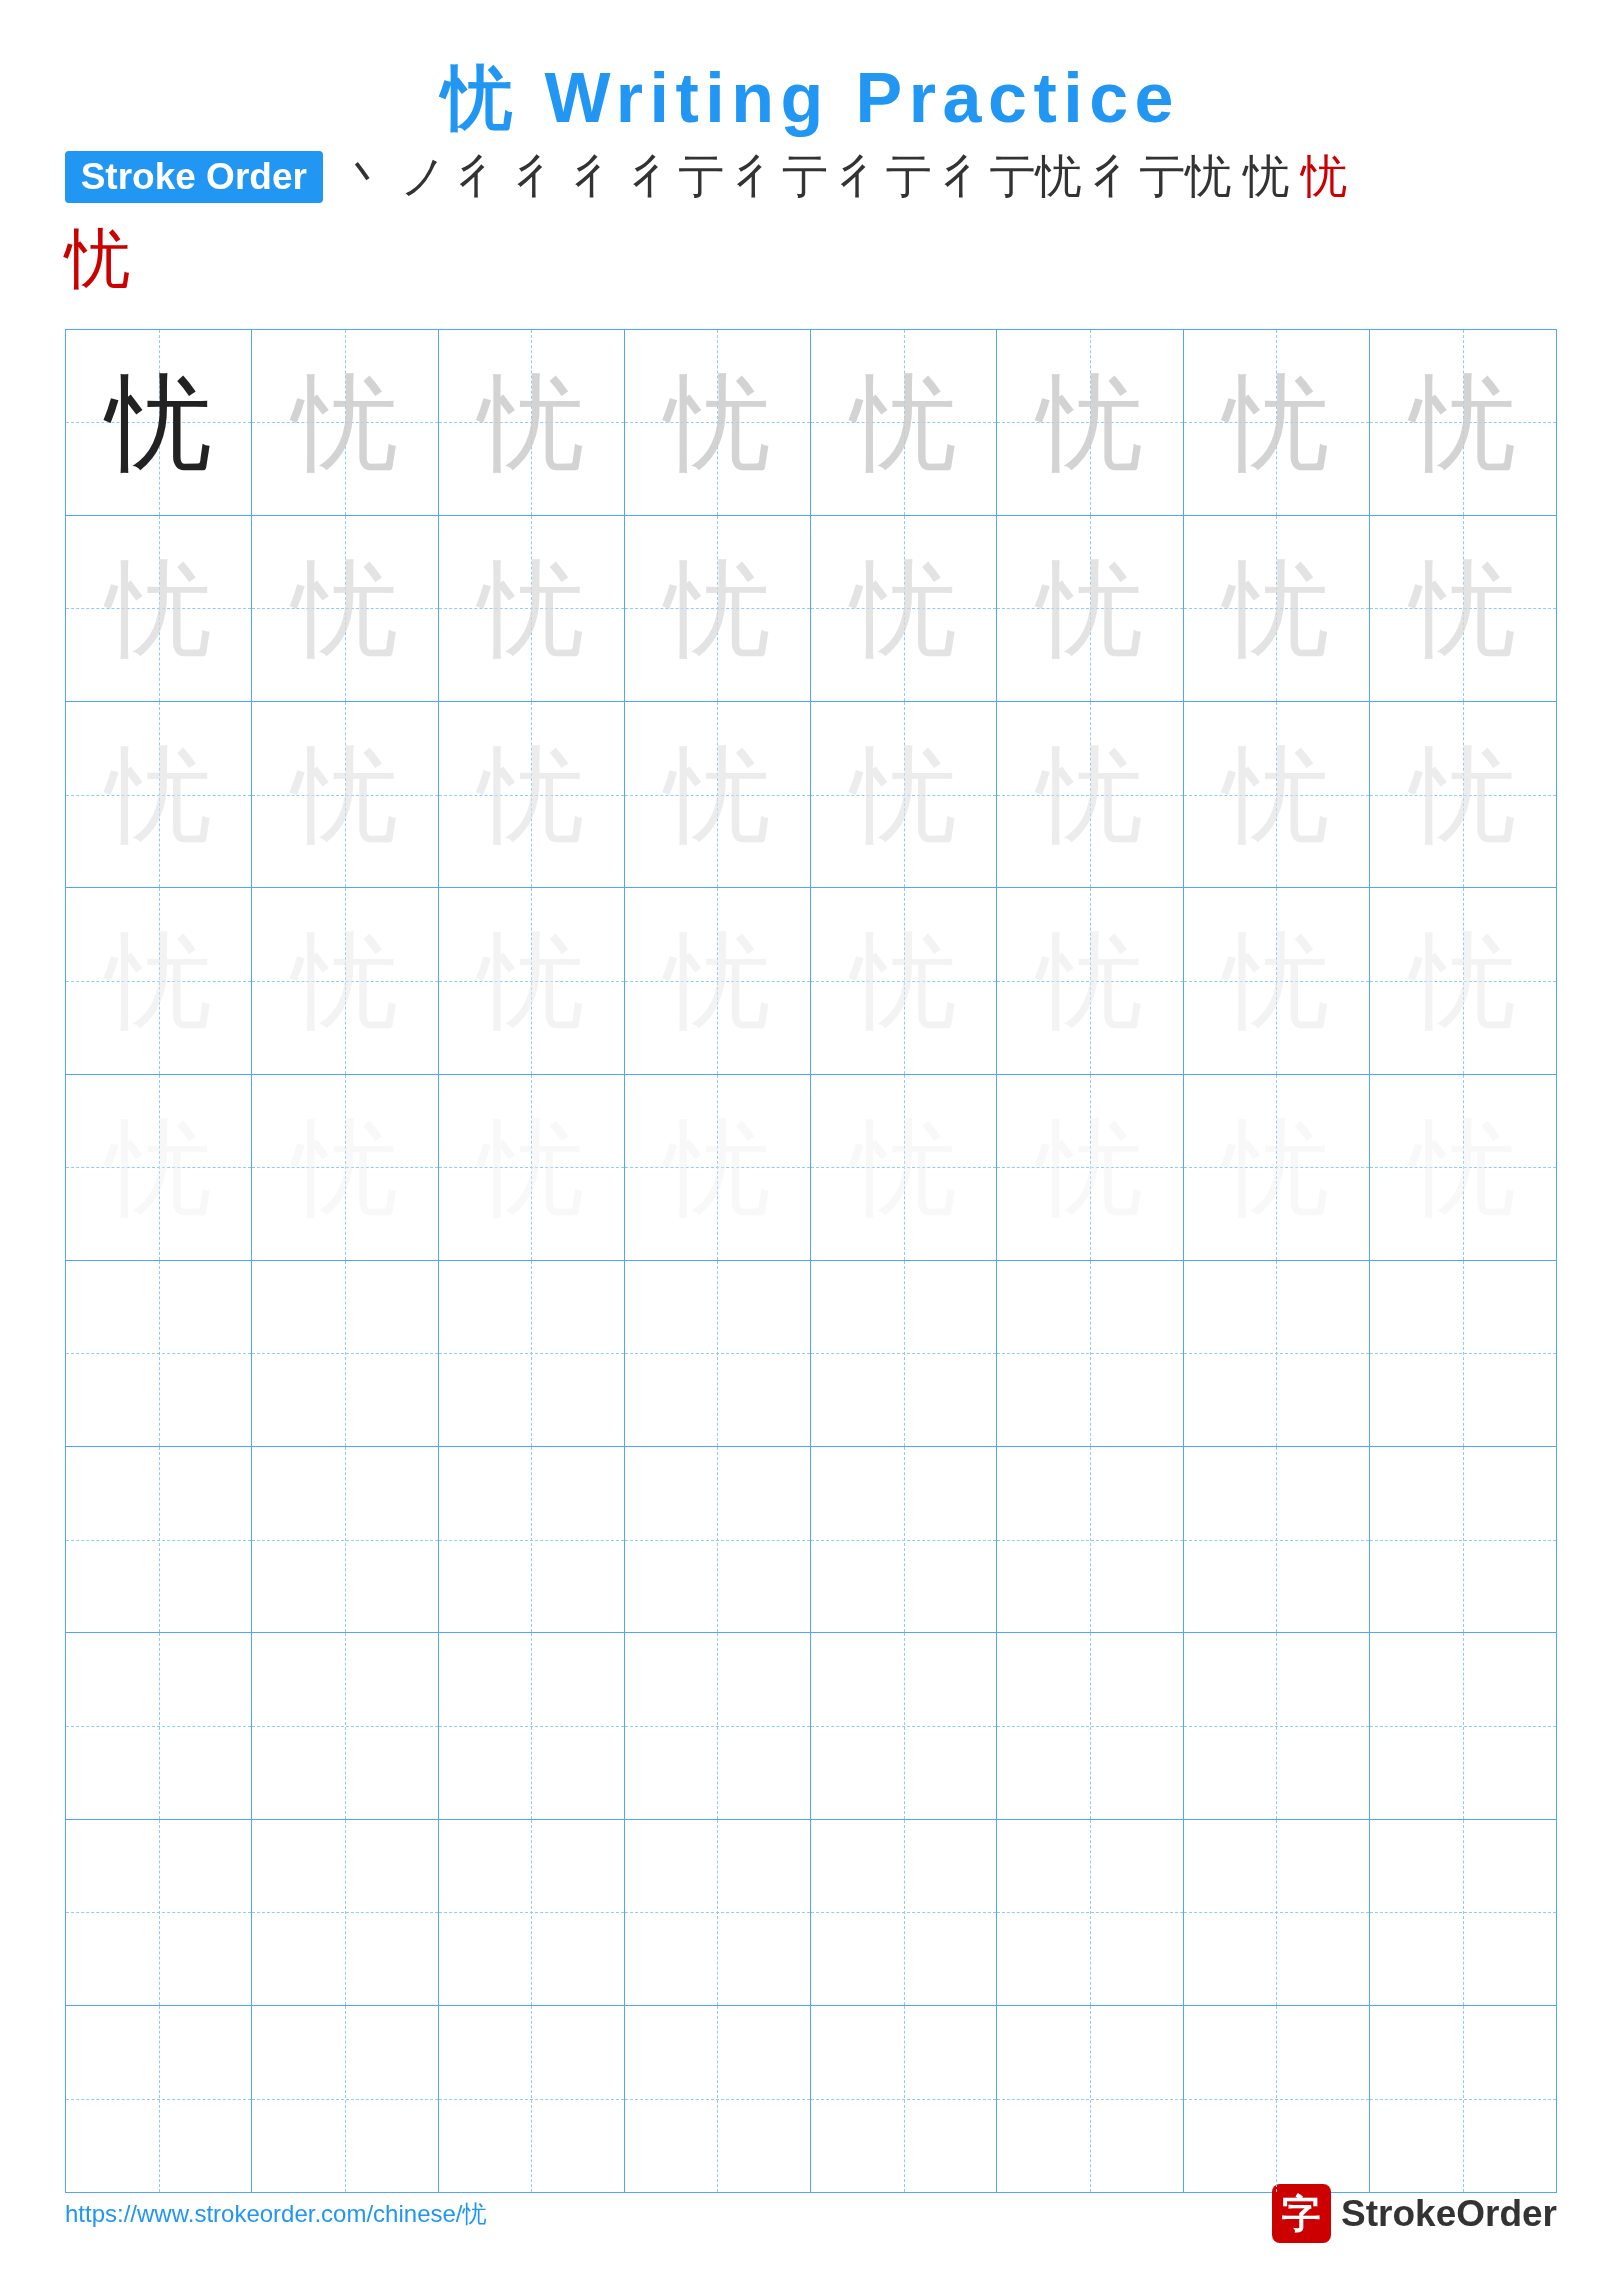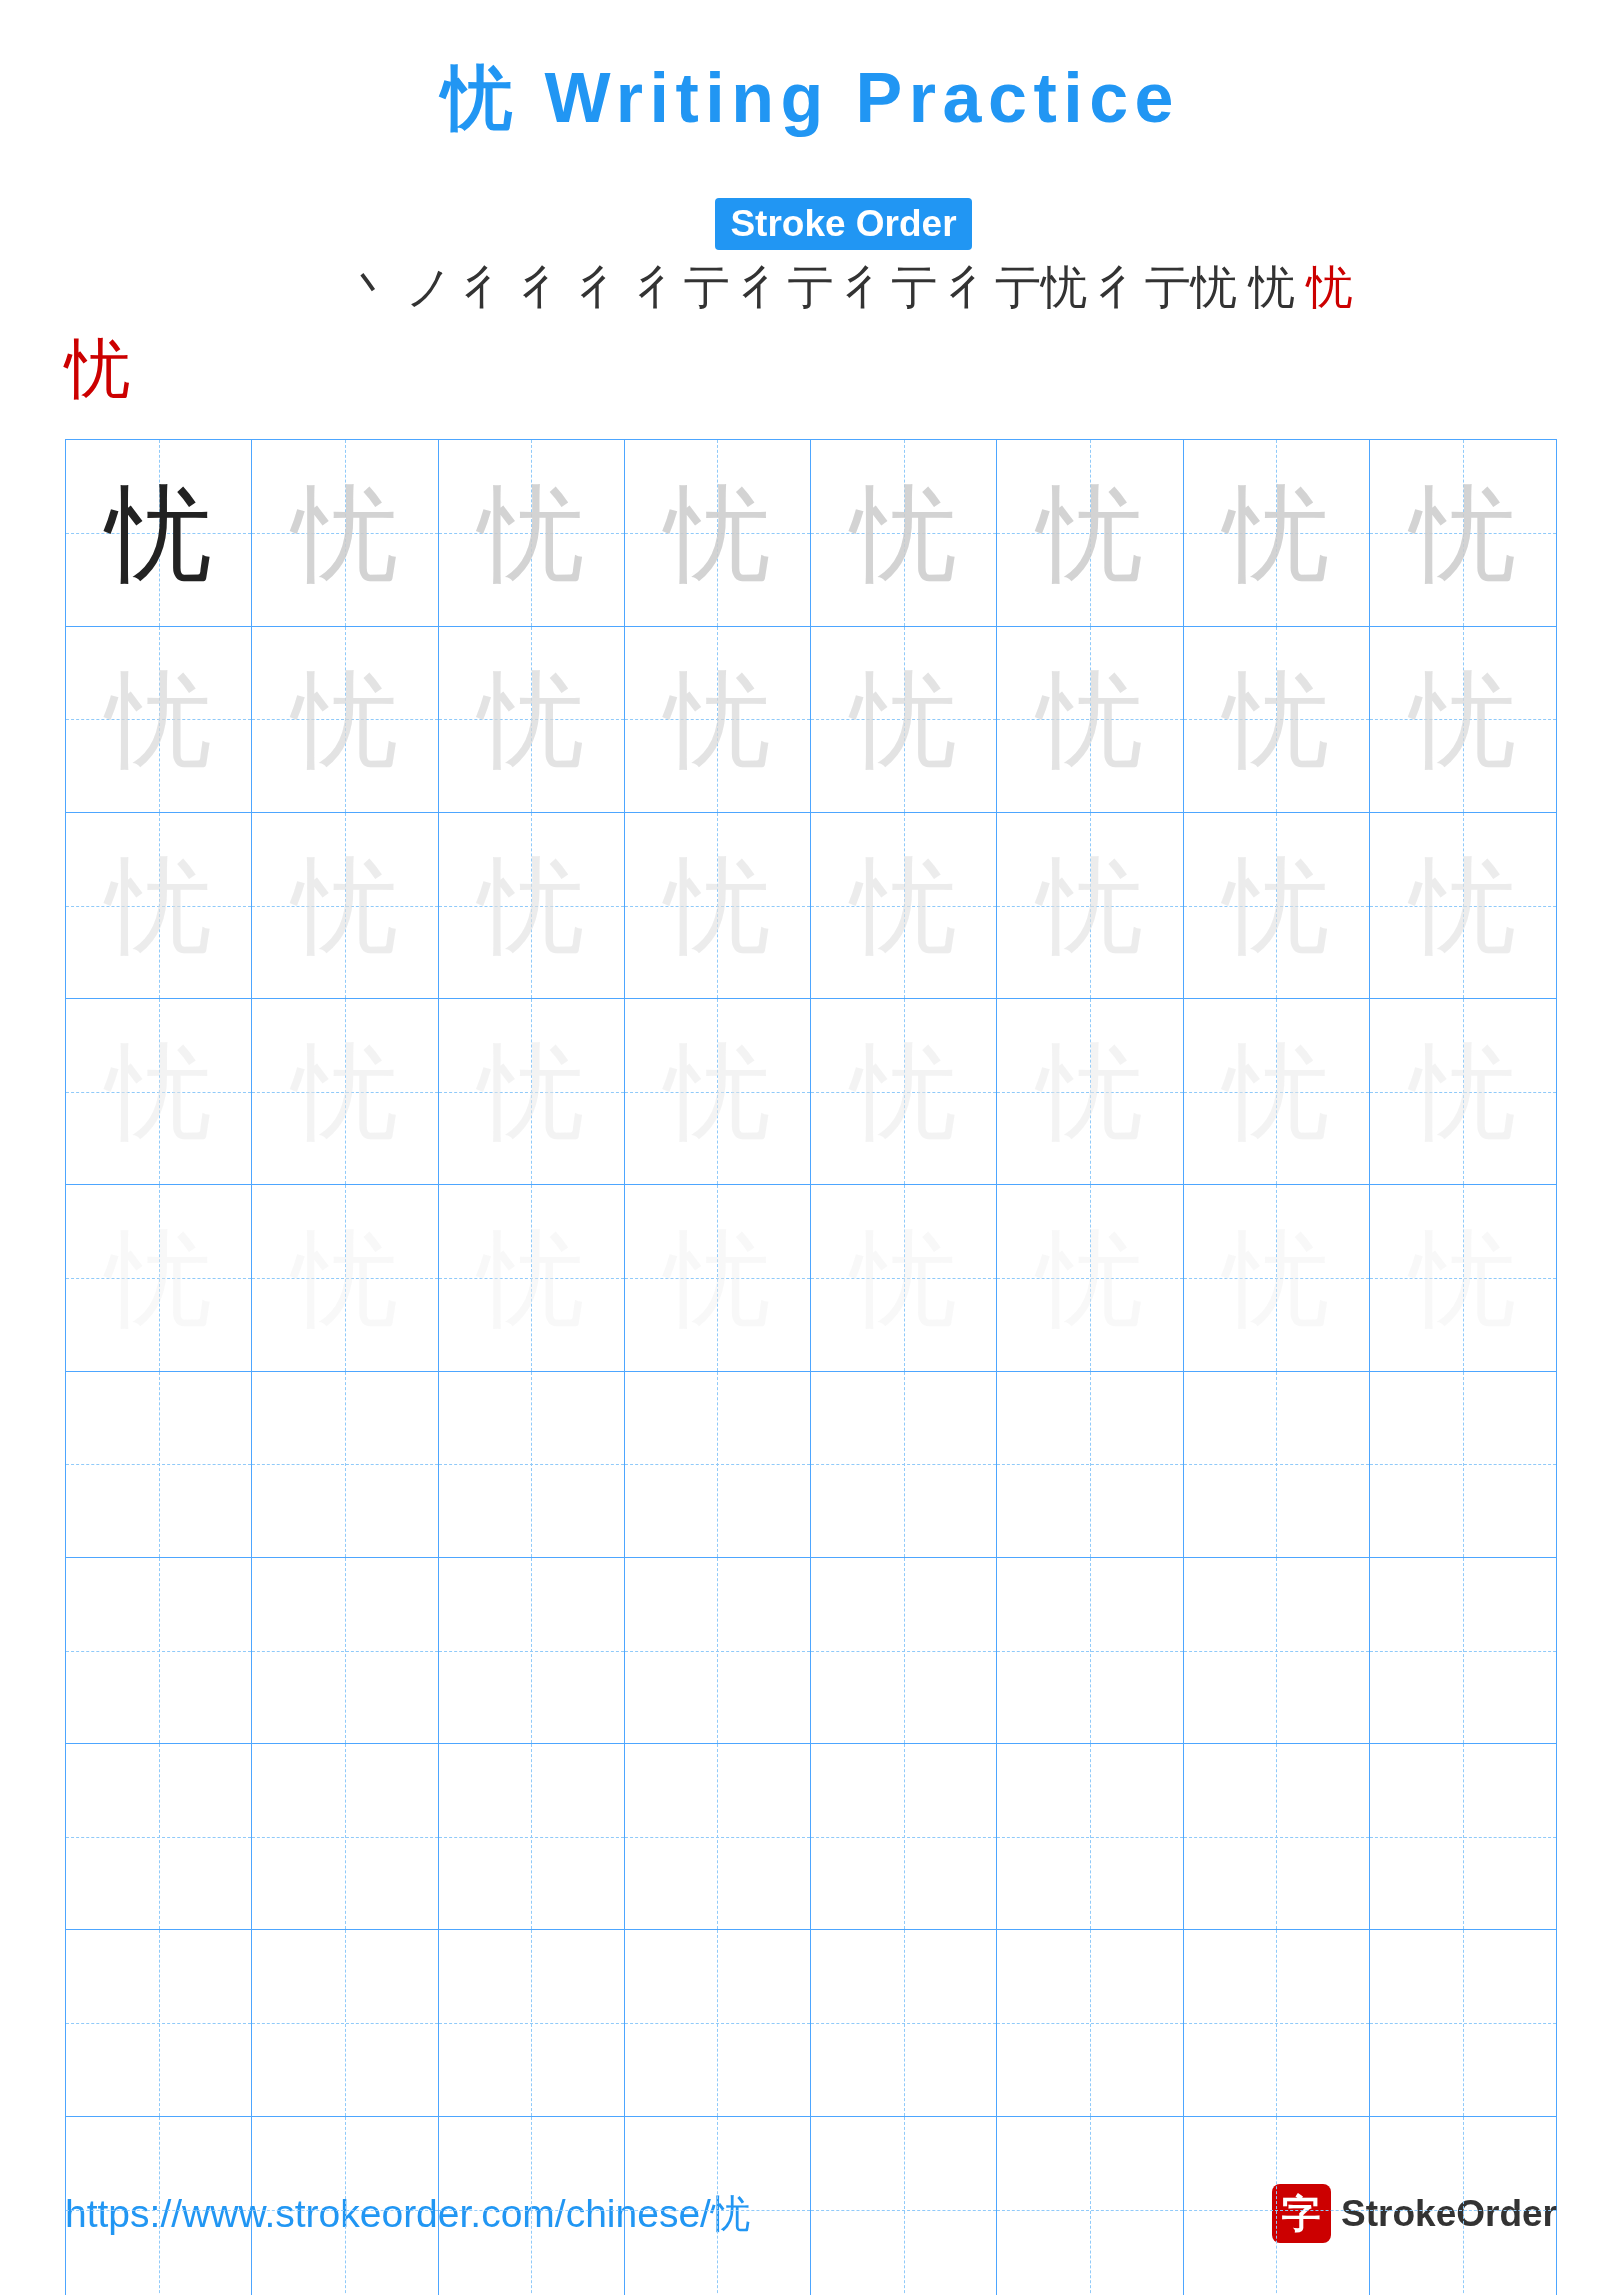--- a/index.html
+++ b/index.html
@@ -15,27 +15,25 @@
     .page-title {
       text-align: center;
       padding-top: 52px;
       font-size: 70px;
       font-weight: bold;
       color: #2196F3;
       letter-spacing: 6.5px;
     }
 
     .stroke-order-section {
-      margin-top: 52px;
       margin-left: 65px;
       display: flex;
       flex-wrap: wrap;
       align-items: center;
       gap: 6.5px;
-      flex-direction: column;
     }
 
     .stroke-order-badge {
       background: #2196F3;
       color: white;
       padding: 5.2px 15.7px;
       font-size: 37px;
       font-weight: bold;
       border-radius: 3.9px;
       display: inline-block;
@@ -165,21 +163,21 @@
       left: 0;
       right: 0;
       display: flex;
       align-items: center;
       justify-content: space-between;
       padding: 0 65px;
     }
 
     .footer-url {
       color: #2196F3;
-      font-size: 39px;
+      font-size: 24px;
       text-decoration: none;
     }
 
     .footer-brand {
       display: flex;
       align-items: center;
       gap: 10.5px;
       font-size: 37px;
       font-weight: bold;
       color: #333;

